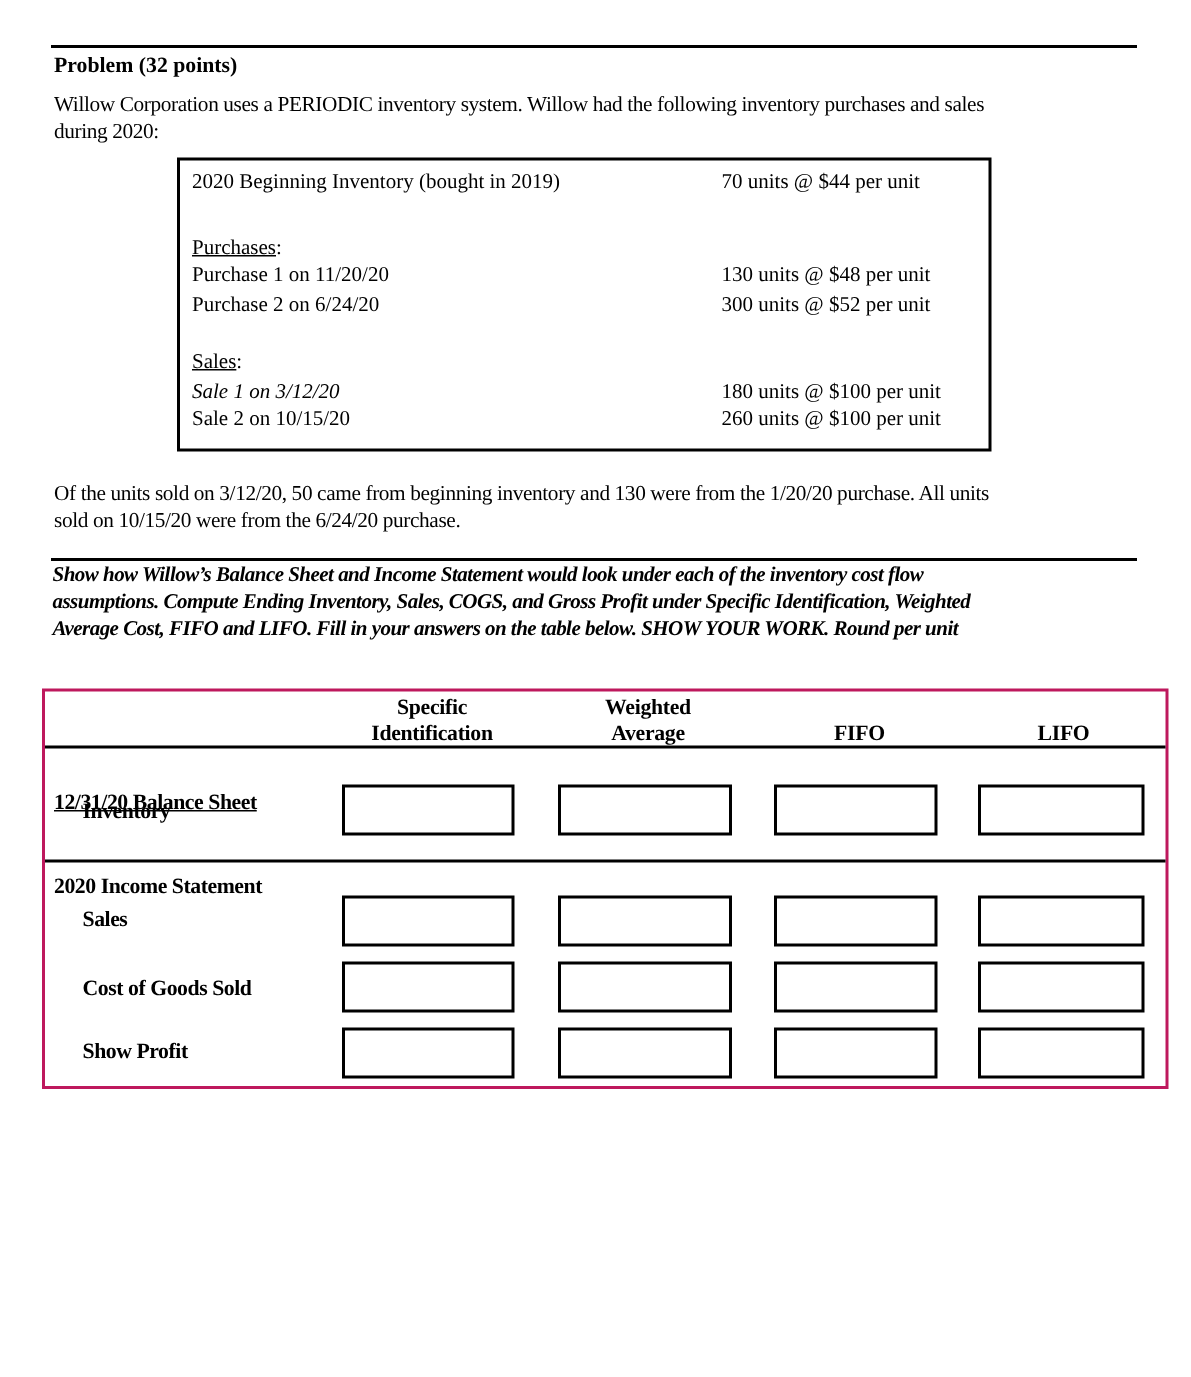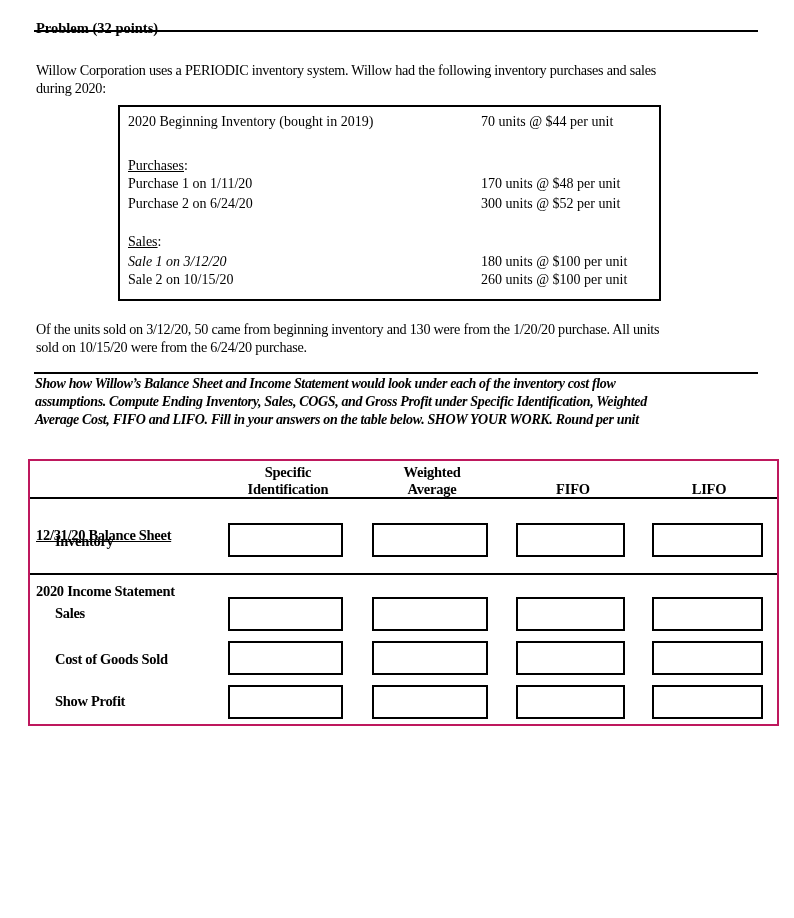--- a/index.html
+++ b/index.html
@@ -21,31 +21,31 @@
              text-align: center; letter-spacing: -0.2px; }
   .rowlabel { position: absolute; font-size: 14.5px; line-height: 18px; font-weight: bold;
               white-space: nowrap; letter-spacing: -0.3px; }
   .ans { position: absolute; height: 34px; border: 2px solid #000; box-sizing: border-box;
          background: #fff; }
 </style>
 </head>
 <body>
 
 <div class="rule" style="left:34px; top:30px; width:724px;"></div>
-<div class="txt bold" style="left:36px; top:19px; font-size:14.5px;">Problem (32 points)</div>
+<div class="txt bold" style="left:36px; top:35px; font-size:14.5px;">Problem (32 points)</div>
 <div class="para" style="left:36px; top:61px; white-space:nowrap;">Willow Corporation uses a PERIODIC inventory system. Willow had the following inventory purchases and sales</div>
 <div class="para" style="left:36px; top:79px; white-space:nowrap;">during 2020:</div>
 
 <div class="ibox"></div>
 <div class="txt" style="left:128px; top:113px;">2020 Beginning Inventory (bought in 2019)</div>
 <div class="txt" style="left:481px; top:113px;">70 units @ $44 per unit</div>
 
 <div class="txt" style="left:128px; top:157px;"><span class="u">Purchases</span><span>:</span></div>
-<div class="txt" style="left:128px; top:175px;">Purchase 1 on 1/11/20</div>
-<div class="txt" style="left:481px; top:175px;">170 units @ $48 per unit</div>
+<div class="txt" style="left:128px; top:175px;">Purchase 1 on 11/20/20</div>
+<div class="txt" style="left:481px; top:175px;">130 units @ $48 per unit</div>
 <div class="txt" style="left:128px; top:195px;">Purchase 2 on 6/24/20</div>
 <div class="txt" style="left:481px; top:195px;">300 units @ $52 per unit</div>
 
 <div class="txt" style="left:128px; top:233px;"><span class="u">Sales</span><span>:</span></div>
 <div class="txt" style="left:128px; top:253px;font-style:italic;">Sale 1 on 3/12/20</div>
 <div class="txt" style="left:481px; top:253px;">180 units @ $100 per unit</div>
 <div class="txt" style="left:128px; top:271px;">Sale 2 on 10/15/20</div>
 <div class="txt" style="left:481px; top:271px;">260 units @ $100 per unit</div>
 
 <div class="para" style="left:36px; top:320px; white-space:nowrap;">Of the units sold on 3/12/20, 50 came from beginning inventory and 130 were from the 1/20/20 purchase. All units</div>

